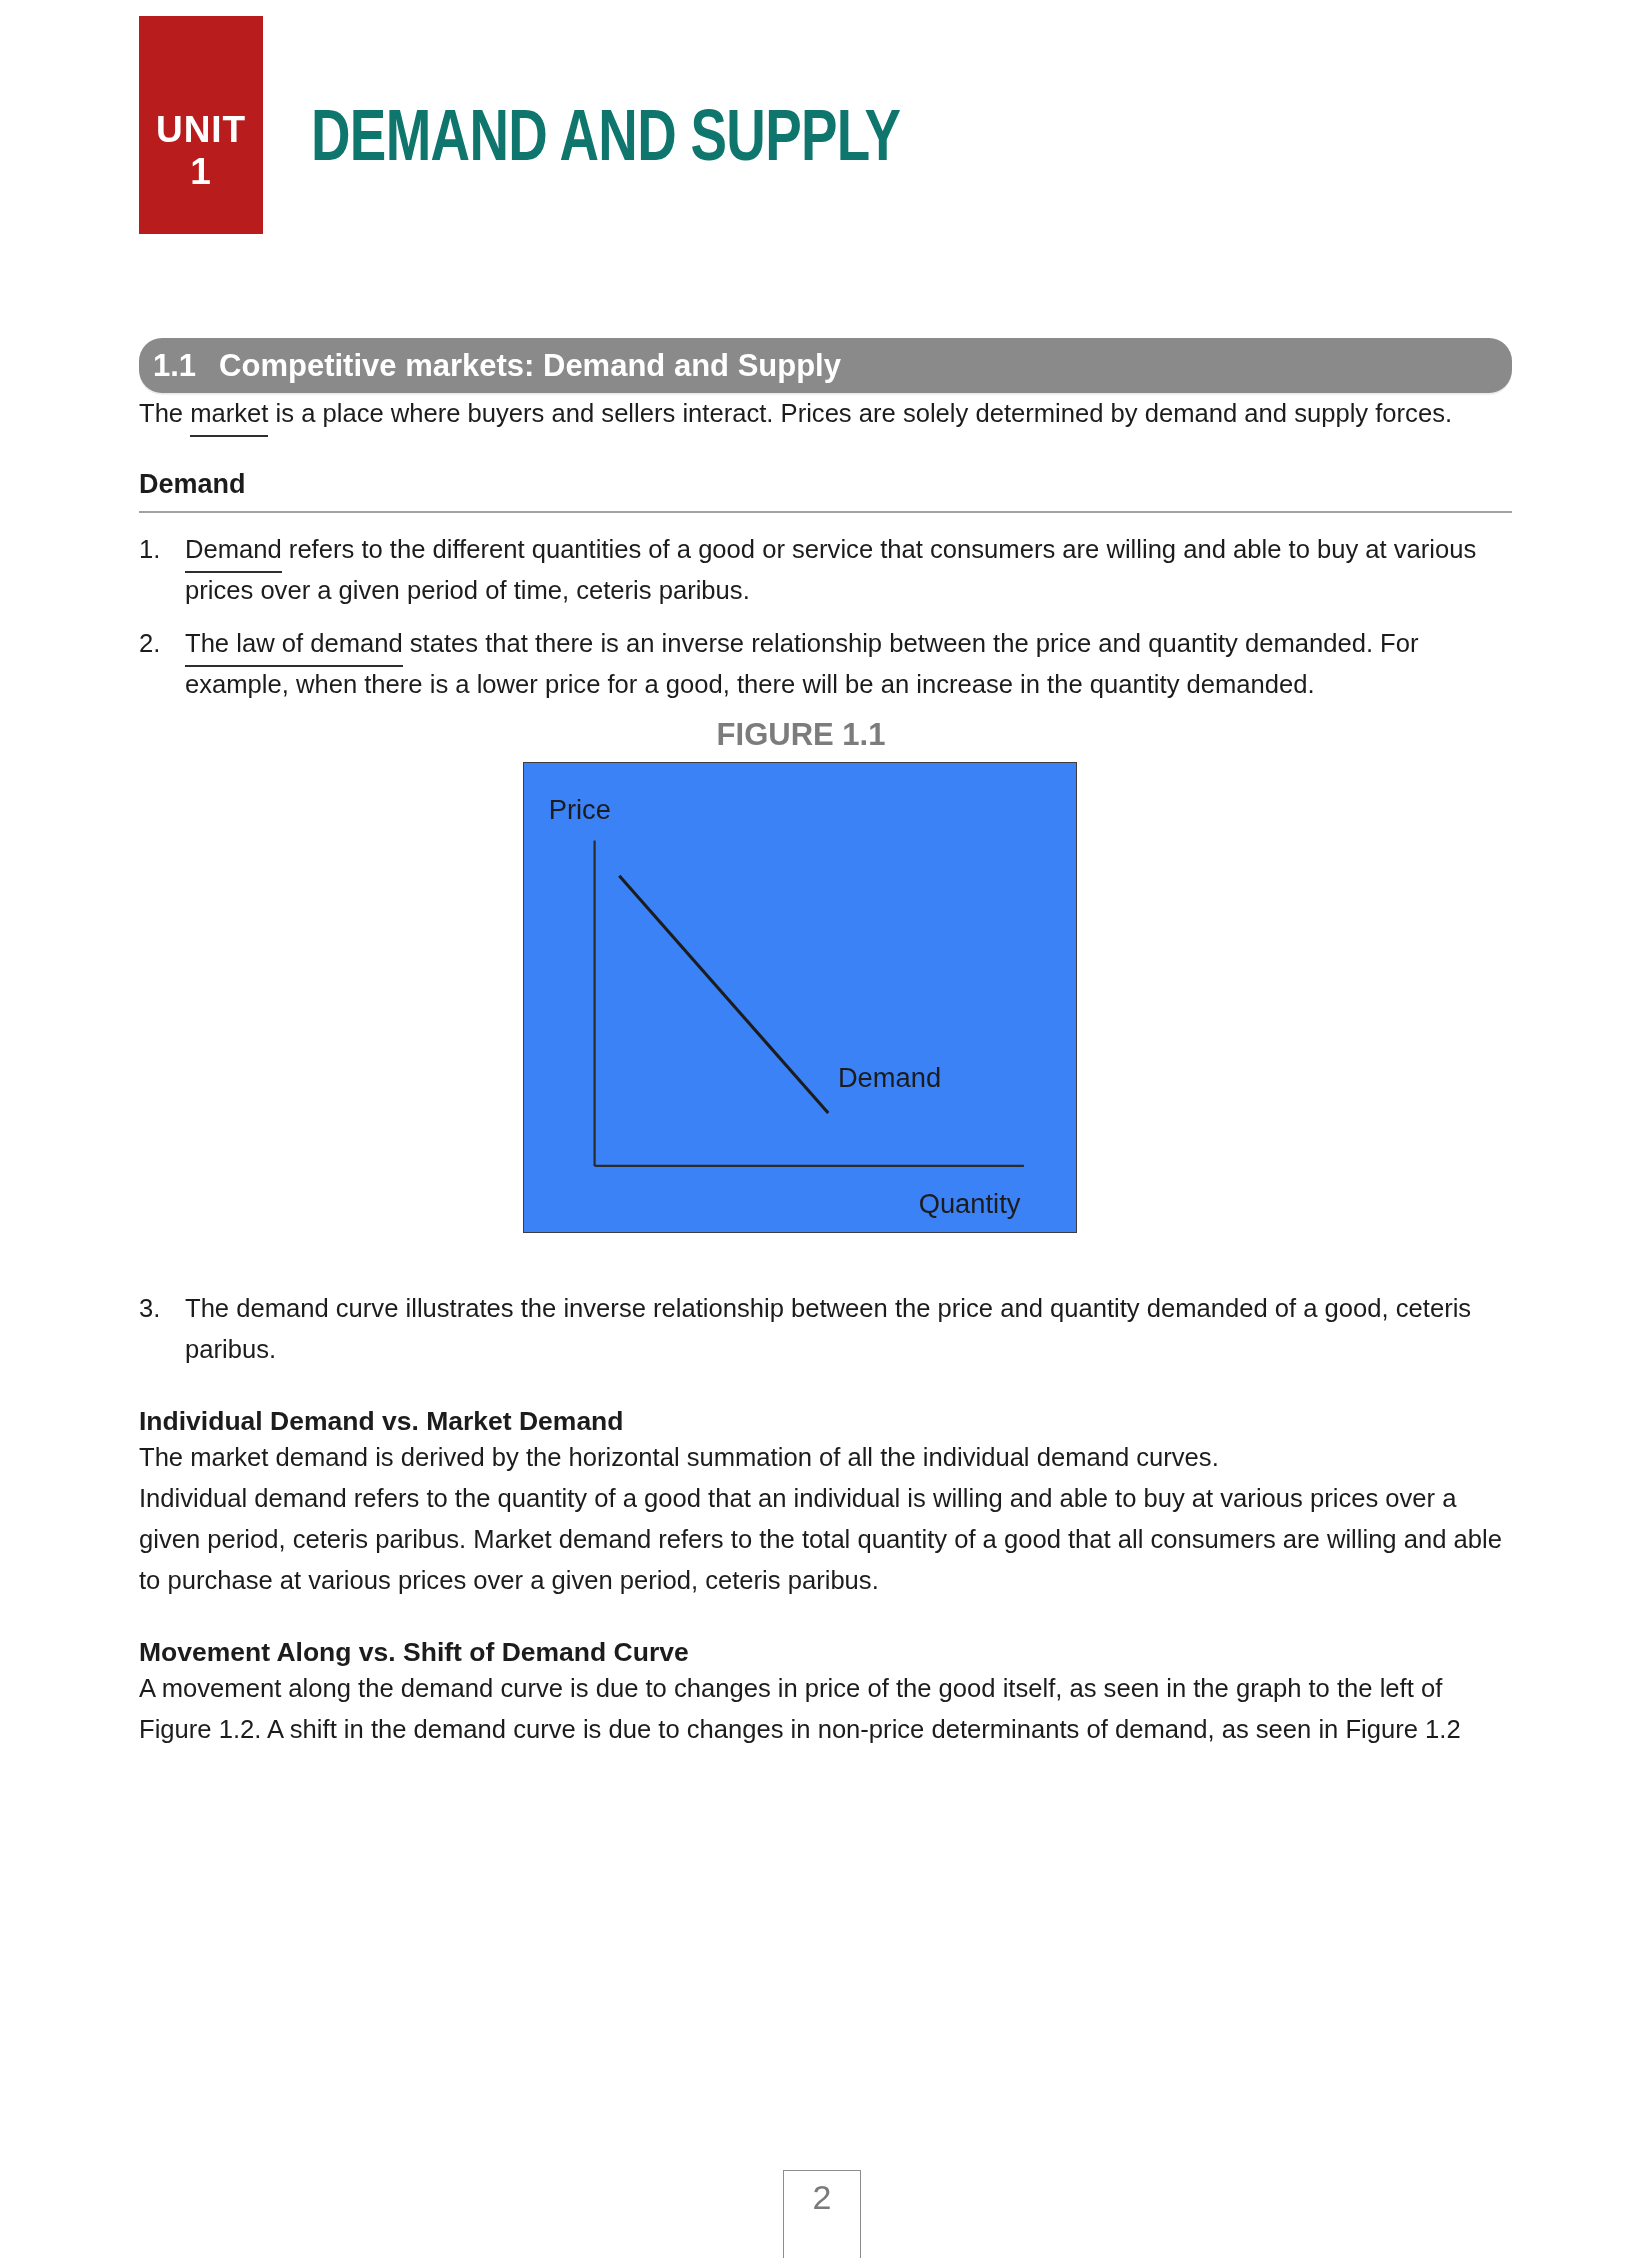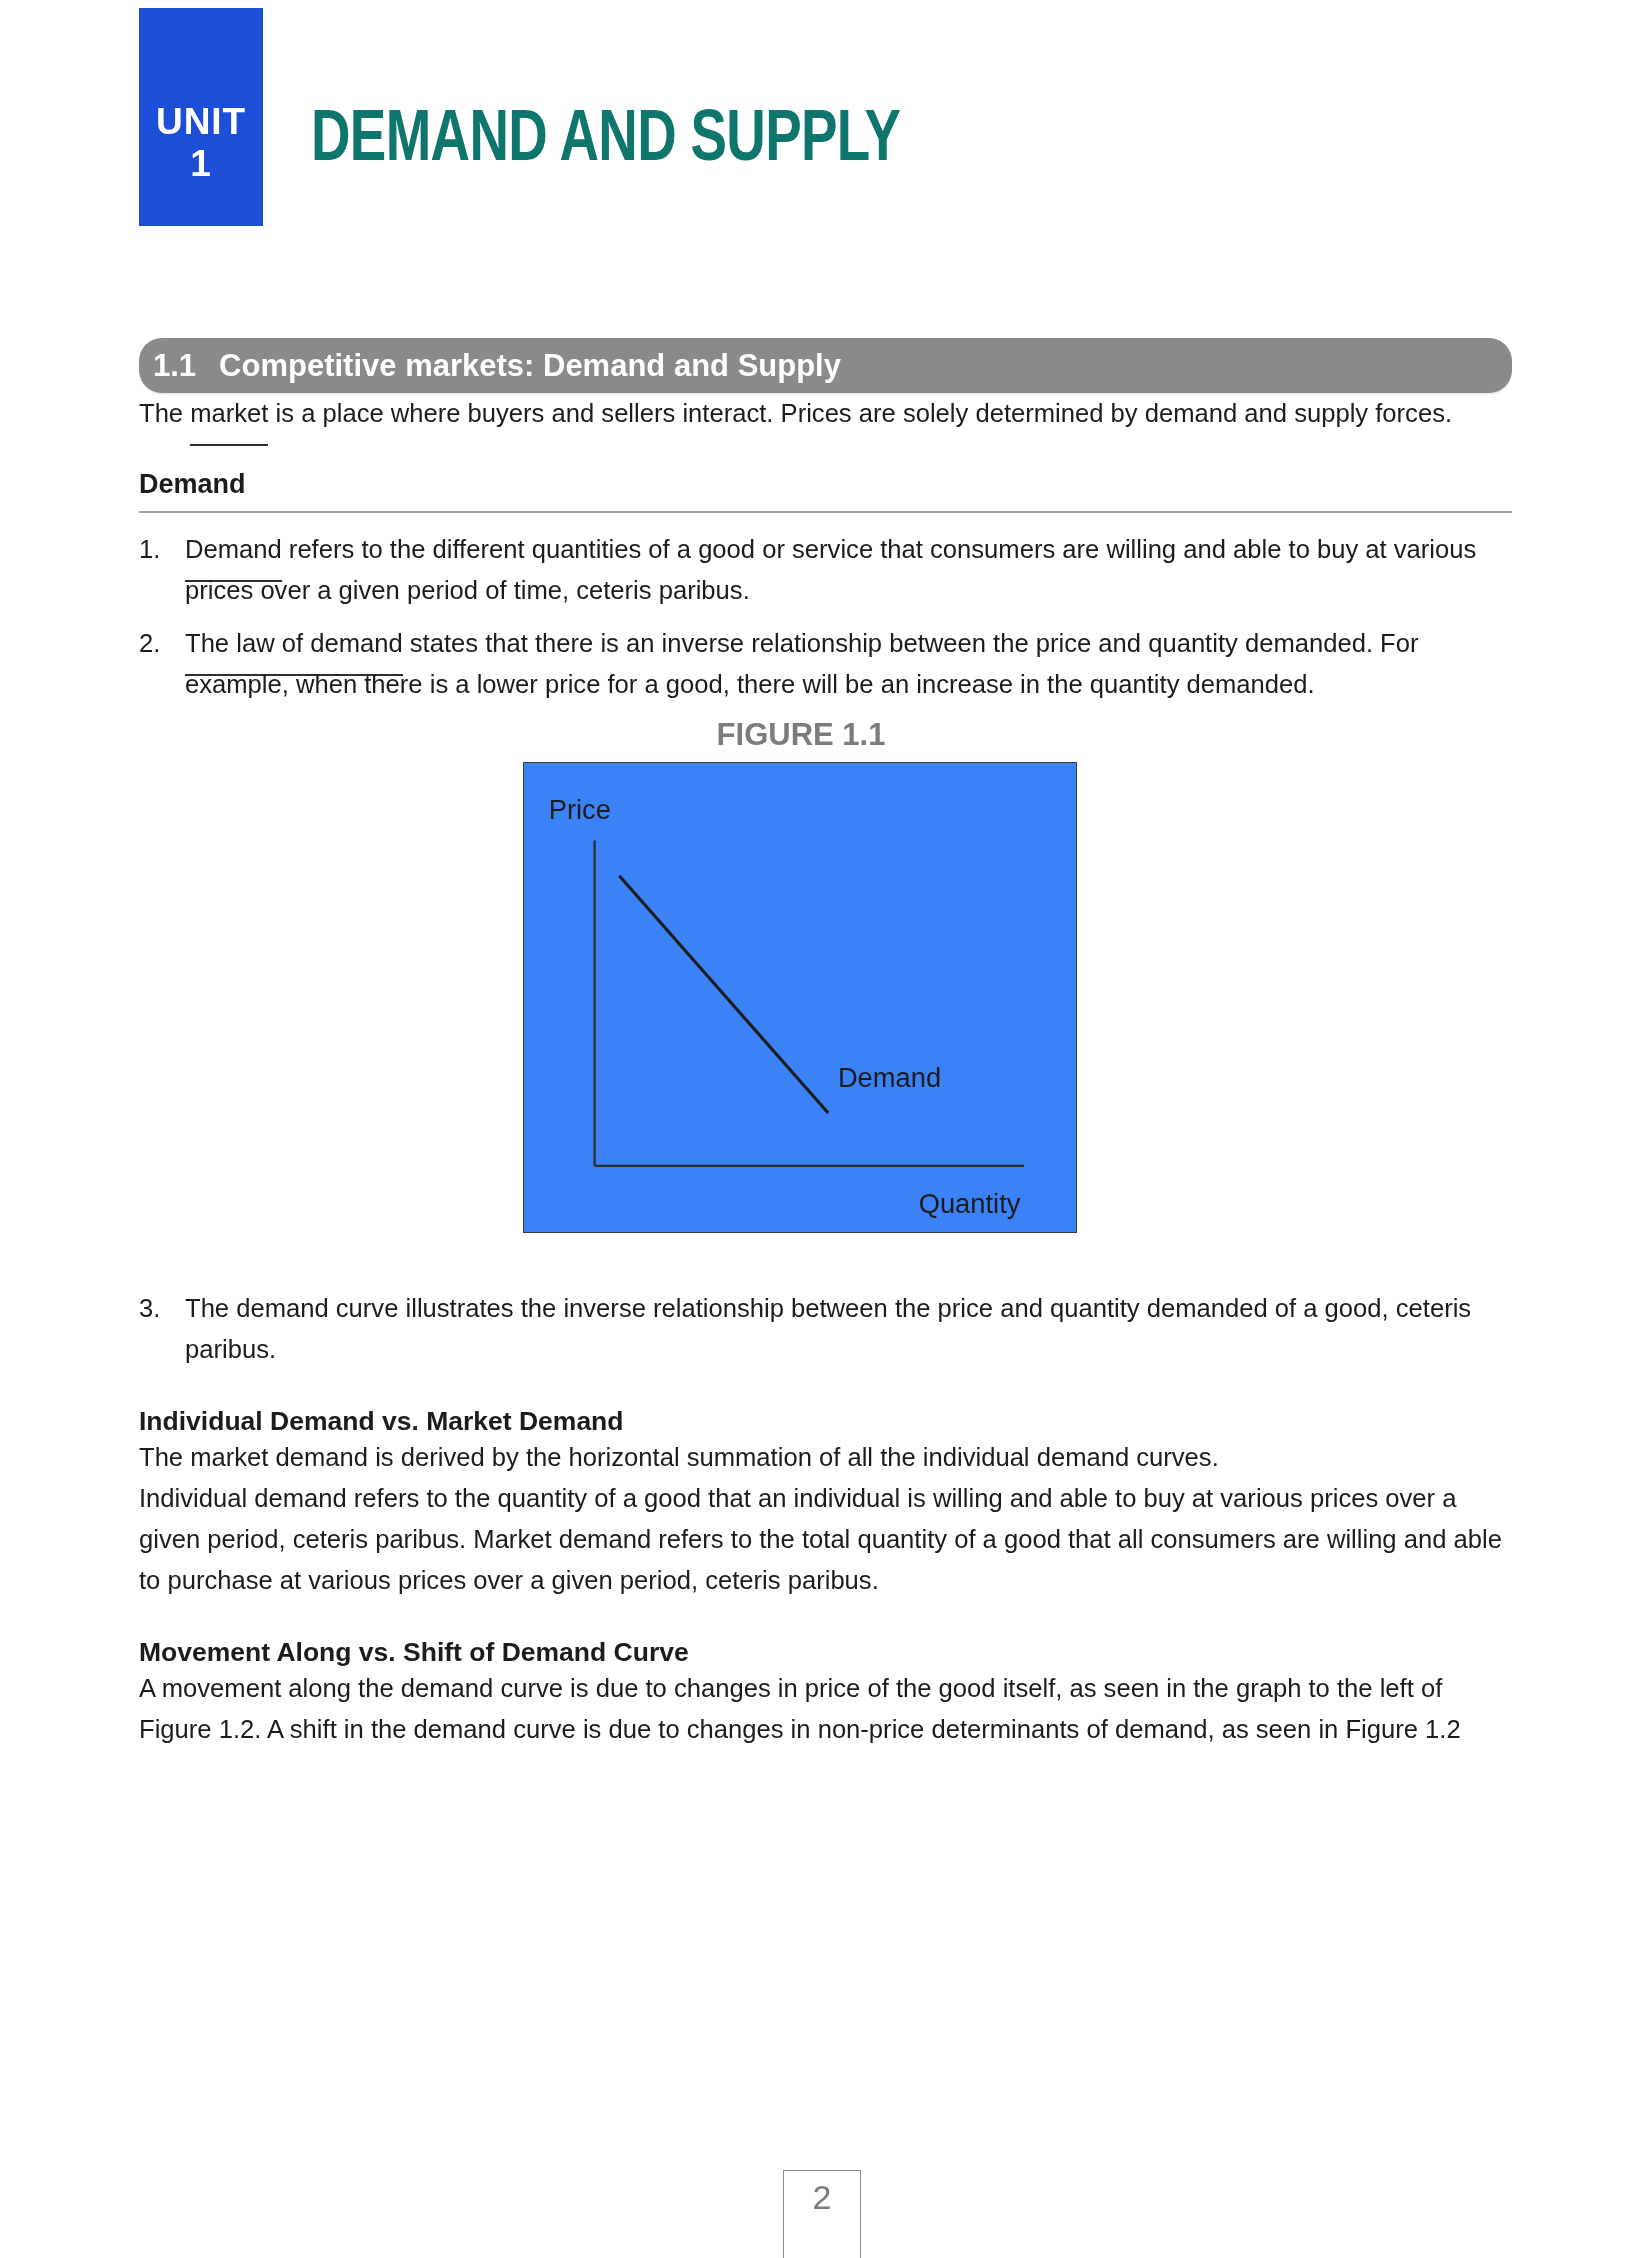--- a/index.html
+++ b/index.html
@@ -10,23 +10,23 @@
     height: 2258px;
     background: #ffffff;
     overflow: hidden;
     font-family: "Liberation Sans", sans-serif;
     color: #1c1c1c;
   }
 
   
   .unit-badge {
     position: absolute;
-    left: 139px; top: 8px;
+    left: 139px; top: 16px;
     width: 124px; height: 218px;
-    background: #1d4ed8;
+    background: #b91c1c;
     display: flex; flex-direction: column;
     align-items: center; justify-content: center;
     padding-top: 51px; box-sizing: border-box;
     color: #ffffff; font-weight: bold;
     line-height: 1.12;
     font-size: 37px; letter-spacing: 0.9px;
   }
   .page-title {
     position: absolute;
     left: 311px; top: 99px;
@@ -63,21 +63,21 @@
 
   p.body-text {
     margin: 0;
     font-size: 25.6px;
     line-height: 41px;
   }
   .intro { margin-top: 37px; }
 
   .underl {
     border-bottom: 2.2px solid #2e2e2e;
-    padding-bottom: 17px;
+    padding-bottom: 8px;
   }
 
   h2.rule-heading {
     margin: 34px 0 0 0;
     font-size: 27px; font-weight: bold;
     line-height: 32px;
     padding-bottom: 10.6px;
     border-bottom: 2.6px solid #a3a3a3;
   }
 

